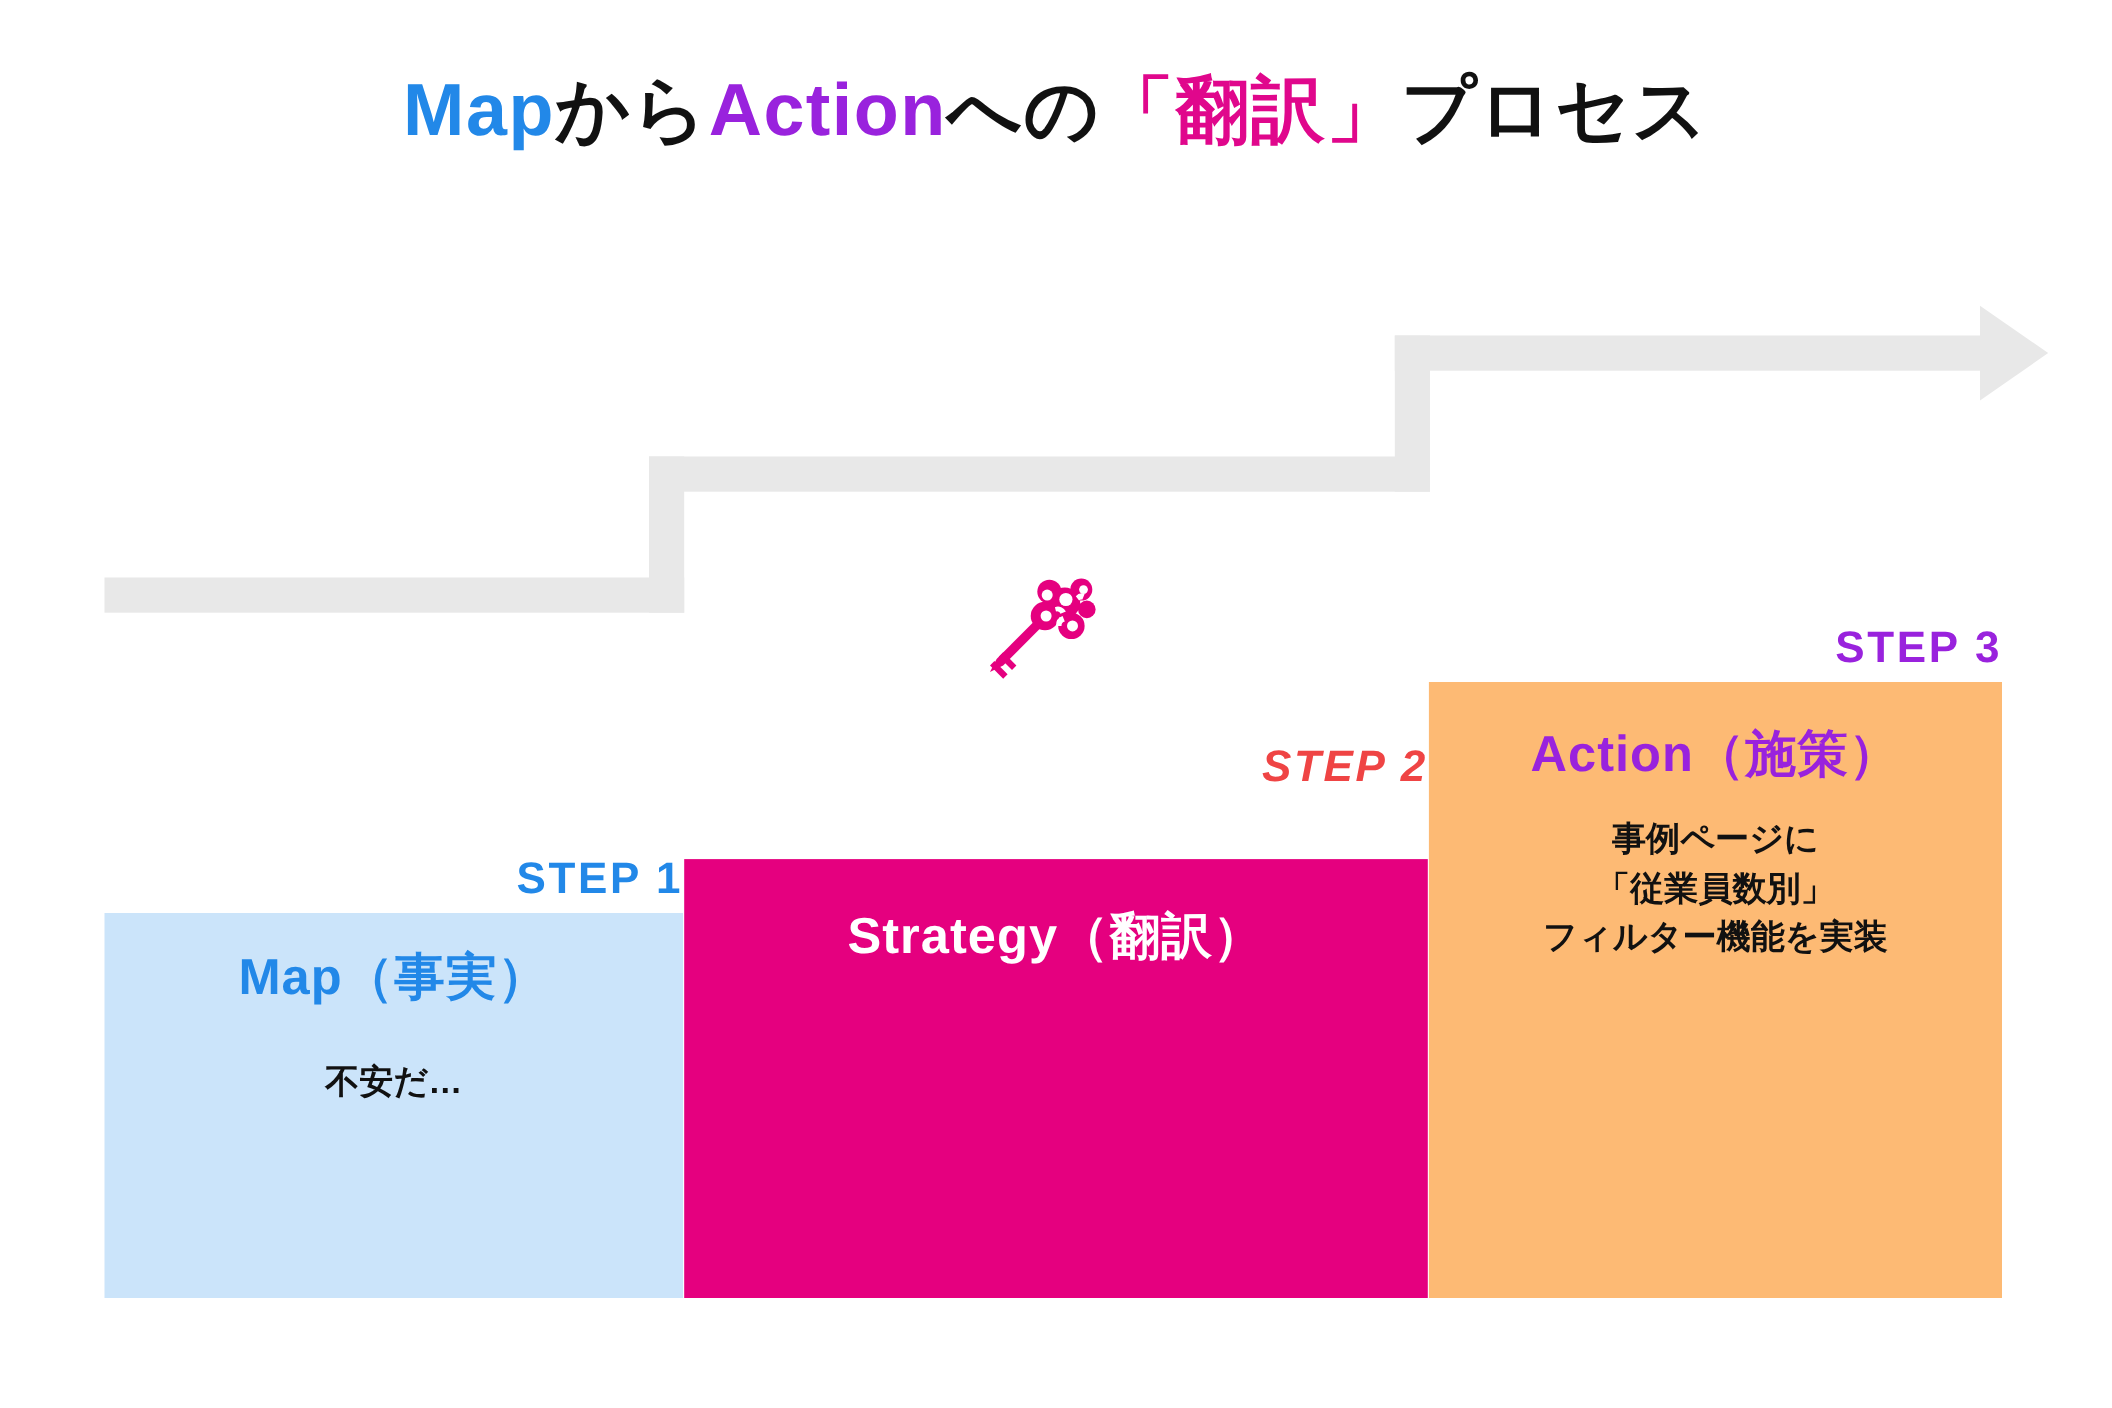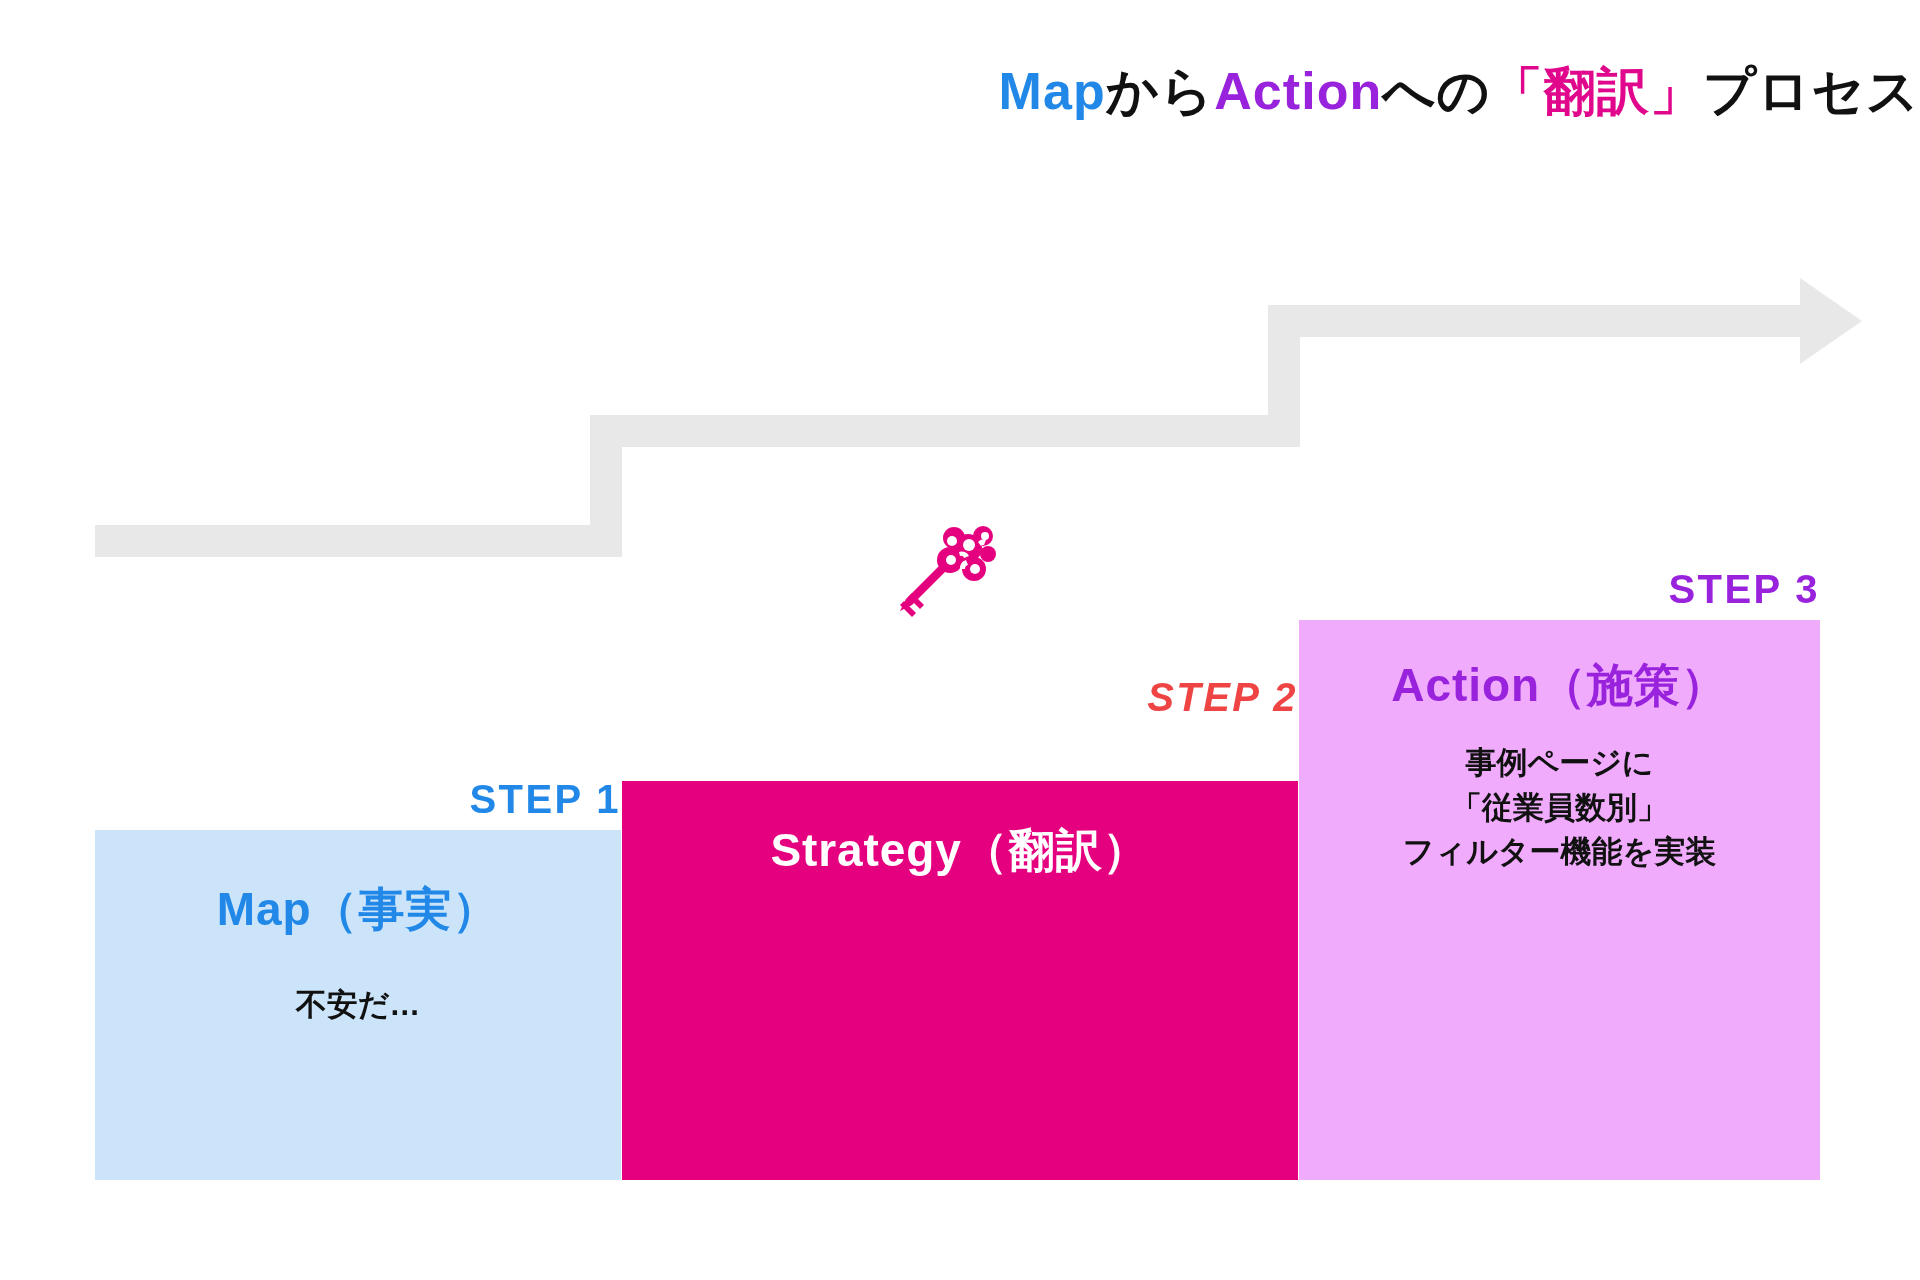--- a/index.html
+++ b/index.html
@@ -9,22 +9,22 @@
     font-family:"Liberation Sans", "DejaVu Sans", sans-serif;
     position:relative;
     overflow:hidden;
   }
 
   
   #title {
     position:absolute;
     left:0; top:62px;
     width:1920px;
-    text-align:right;
-    font-size:52px;
+    text-align:center;
+    font-size:67px;
     font-weight:bold;
     letter-spacing:0.02em;
     white-space:nowrap;
     color:#111111;
     line-height:1.15;
   }
   #title span { display:inline; }
   .t-map    { color:#2288e8; }
   .t-action { color:#9922dd; }
   .t-honyaku{ color:#e0078c; }
@@ -61,30 +61,30 @@
 
   .step-box {
     position:absolute;
     left:0; bottom:0;
     width:100%;
     text-align:center;
     padding:0 10px;
   }
   #col1 .step-box { height:350px; background:#cbe4fa; }
   #col2 .step-box { height:399px; background:#e5007f; }
-  #col3 .step-box { height:560px; background:#f0abfc; }
+  #col3 .step-box { height:560px; background:#fdba74; }
 
   .box-heading {
     font-size:46px;
     font-weight:bold;
     letter-spacing:0.02em;
     white-space:nowrap;
     line-height:1.2;
   }
-  #col1 .box-heading { color:#2288e8; margin-top:52px; }
+  #col1 .box-heading { color:#2288e8; margin-top:31px; }
   #col2 .box-heading { color:#ffffff; margin-top:42px; }
   #col3 .box-heading { color:#9922dd; margin-top:38px; }
 
   .box-body {
     font-size:31px;
     font-weight:bold;
     line-height:1.44;
     color:#111111;
   }
   #col1 .box-body { margin-top:46px; font-weight:bold; }

